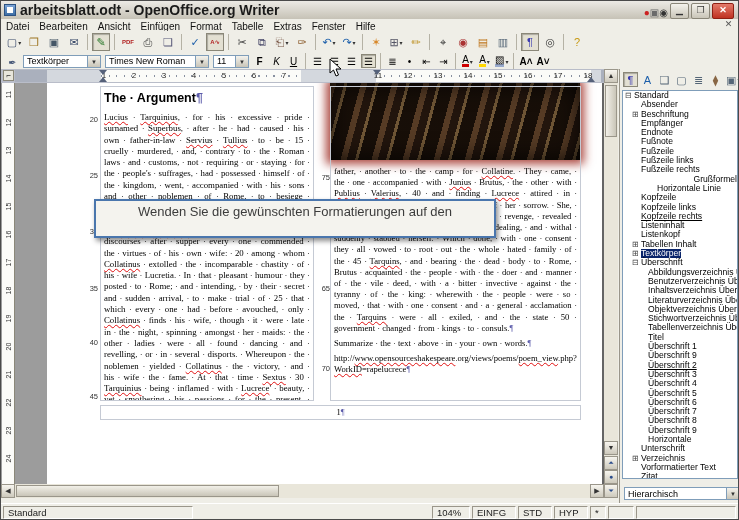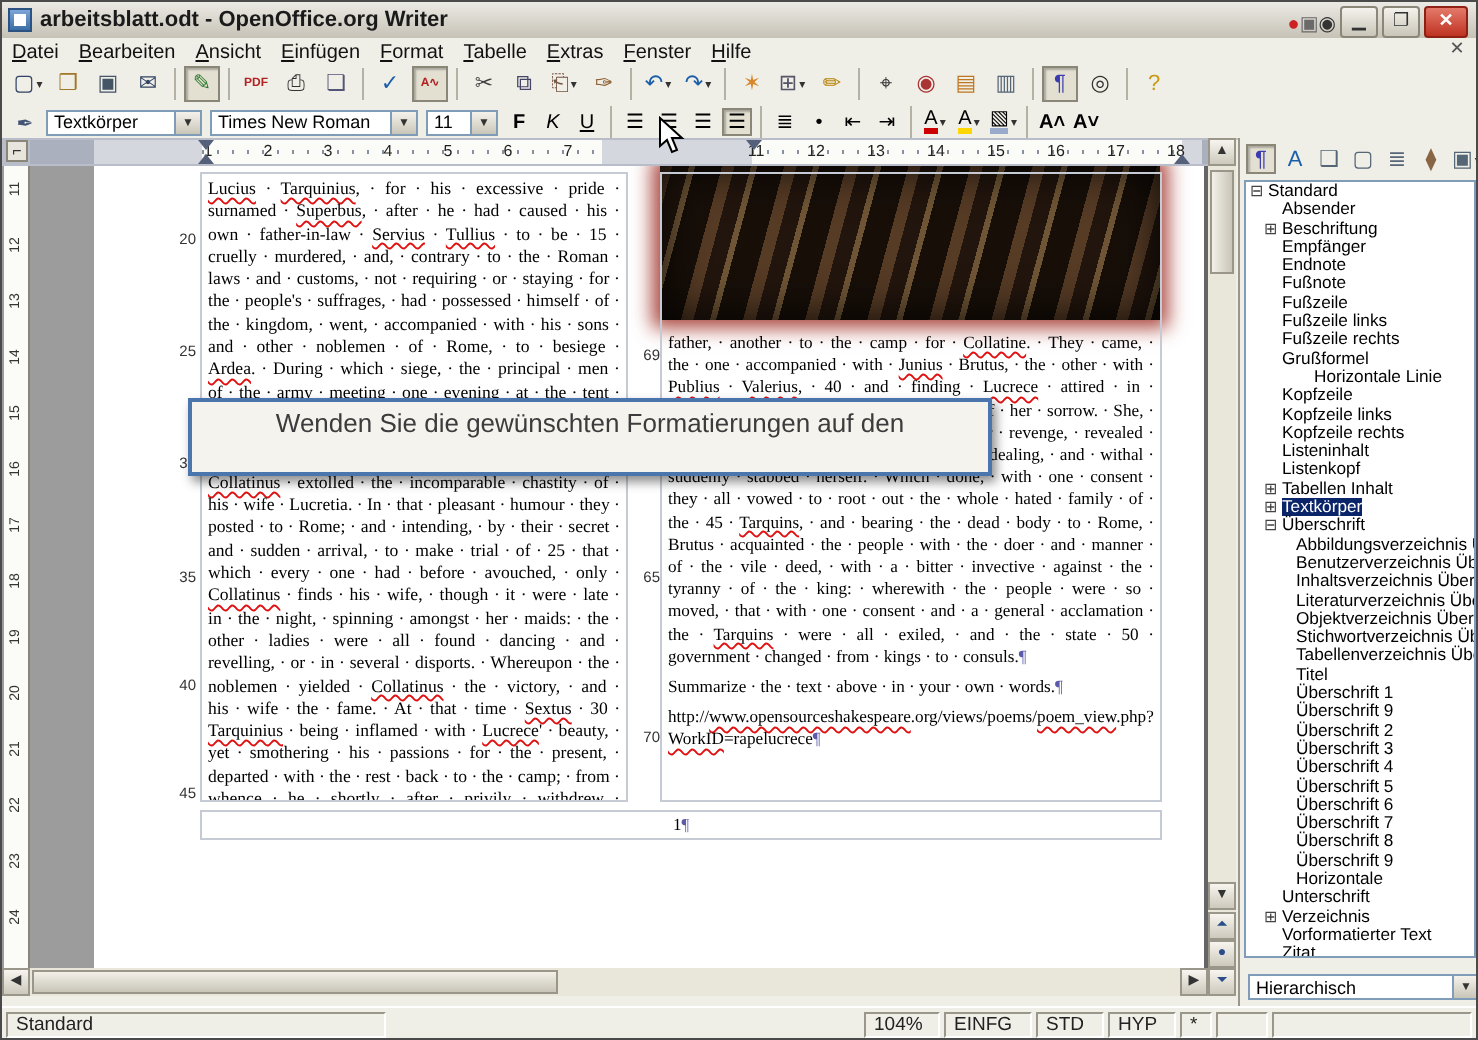--- a/index.html
+++ b/index.html
@@ -5,21 +5,21 @@
   html,body{margin:0;padding:0;background:#888;}
   #window{position:relative;width:739px;height:520px;background:#efeee7;
     font-family:"Liberation Sans",sans-serif;overflow:hidden;border:1px solid #4a4a4a;box-sizing:border-box;}
   
   .titlebar{position:absolute;left:0;top:0;width:100%;height:18px;
     background:linear-gradient(#eceae5,#c6c2b6);display:flex;align-items:center;
     border-bottom:1px solid #9a968a;}
   .title-icon{width:12px;height:12px;margin:0 4px 0 3px;background:linear-gradient(#7ea6d8,#3c6ea5);
     border:1px solid #2c5282;box-sizing:border-box;position:relative;}
   .title-icon:after{content:"";position:absolute;left:2px;top:2px;right:2px;bottom:2px;background:#fff;}
-  .title-text{font-size:11px;font-weight:bold;color:#1a1a1a;white-space:nowrap;}
+  .title-text{font-size:14px;font-weight:bold;color:#1a1a1a;white-space:nowrap;}
   .tb-right{position:absolute;right:4px;top:1px;display:flex;align-items:center;gap:2px;}
   .rec-ico{font-size:10px;line-height:14px;width:13px;text-align:center;}
   .winbtn{width:17px;height:14px;border:1px solid #8a8678;border-radius:2px;
     background:linear-gradient(#f4f2ec,#c9c5b8);font-size:9px;line-height:13px;text-align:center;color:#333;}
   .winbtn.close{width:20px;background:linear-gradient(#e47a6a,#bf3222);color:#fff;border-color:#8e2014;font-weight:bold;}
   
   .menubar{position:absolute;left:0;top:18px;width:100%;height:12px;background:#efeee7;
     display:flex;align-items:center;border-bottom:1px solid #d8d5c8;}
   .menu-item{font-size:10px;color:#111;padding:0 5px;display:inline-block;}
   .menu-item::first-letter{text-decoration:underline;}
@@ -349,33 +349,34 @@
         <span class="vnum" style="top: 260px;">20</span>
         <span class="vnum" style="top: 288px;">21</span>
         <span class="vnum" style="top: 316px;">22</span>
         <span class="vnum" style="top: 344px;">23</span>
         <span class="vnum" style="top: 372px;">24</span>
       </div>
     <div class="page">
       <div class="docimg"></div>
 
       <div class="colbox" id="leftcol">
+        <div class="doc-h1" id="doc-heading">The&nbsp;· Argument<span class="pil">¶</span></div>
         <div class="body-p" id="left-body"><span class="sp">Lucius</span>&nbsp;· <span class="sp">Tarquinius</span>,&nbsp;· for&nbsp;· his&nbsp;· excessive&nbsp;· pride&nbsp;· surnamed&nbsp;· <span class="sp">Superbus</span>,&nbsp;· after&nbsp;· he&nbsp;· had&nbsp;· caused&nbsp;· his&nbsp;· own&nbsp;· father-in-law&nbsp;· <span class="sp">Servius</span>&nbsp;· <span class="sp">Tullius</span>&nbsp;· to&nbsp;· be&nbsp;· 15&nbsp;· cruelly&nbsp;· murdered,&nbsp;· and,&nbsp;· contrary&nbsp;· to&nbsp;· the&nbsp;· Roman&nbsp;· laws&nbsp;· and&nbsp;· customs,&nbsp;· not&nbsp;· requiring&nbsp;· or&nbsp;· staying&nbsp;· for&nbsp;· the&nbsp;· people's&nbsp;· suffrages,&nbsp;· had&nbsp;· possessed&nbsp;· himself&nbsp;· of&nbsp;· the&nbsp;· kingdom,&nbsp;· went,&nbsp;· accompanied&nbsp;· with&nbsp;· his&nbsp;· sons&nbsp;· and&nbsp;· other&nbsp;· noblemen&nbsp;· of&nbsp;· Rome,&nbsp;· to&nbsp;· besiege&nbsp;· <span class="sp">Ardea</span>.&nbsp;· During&nbsp;· which&nbsp;· siege,&nbsp;· the&nbsp;· principal&nbsp;· men&nbsp;· of&nbsp;· the&nbsp;· army&nbsp;· meeting&nbsp;· one&nbsp;· evening&nbsp;· at&nbsp;· the&nbsp;· tent&nbsp;· of&nbsp;· <span class="sp">Sextus</span>&nbsp;· <span class="sp">Tarquinius</span>,&nbsp;· the&nbsp;· king's&nbsp;· son,&nbsp;· in&nbsp;· their&nbsp;· discourses&nbsp;· after&nbsp;· supper&nbsp;· every&nbsp;· one&nbsp;· commended&nbsp;· the&nbsp;· virtues&nbsp;· of&nbsp;· his&nbsp;· own&nbsp;· wife:&nbsp;· 20&nbsp;· among&nbsp;· whom&nbsp;· <span class="sp">Collatinus</span>&nbsp;· extolled&nbsp;· the&nbsp;· incomparable&nbsp;· chastity&nbsp;· of&nbsp;· his&nbsp;· wife&nbsp;· Lucretia.&nbsp;· In&nbsp;· that&nbsp;· pleasant&nbsp;· humour&nbsp;· they&nbsp;· posted&nbsp;· to&nbsp;· Rome;&nbsp;· and&nbsp;· intending,&nbsp;· by&nbsp;· their&nbsp;· secret&nbsp;· and&nbsp;· sudden&nbsp;· arrival,&nbsp;· to&nbsp;· make&nbsp;· trial&nbsp;· of&nbsp;· 25&nbsp;· that&nbsp;· which&nbsp;· every&nbsp;· one&nbsp;· had&nbsp;· before&nbsp;· avouched,&nbsp;· only&nbsp;· <span class="sp">Collatinus</span>&nbsp;· finds&nbsp;· his&nbsp;· wife,&nbsp;· though&nbsp;· it&nbsp;· were&nbsp;· late&nbsp;· in&nbsp;· the&nbsp;· night,&nbsp;· spinning&nbsp;· amongst&nbsp;· her&nbsp;· maids:&nbsp;· the&nbsp;· other&nbsp;· ladies&nbsp;· were&nbsp;· all&nbsp;· found&nbsp;· dancing&nbsp;· and&nbsp;· revelling,&nbsp;· or&nbsp;· in&nbsp;· several&nbsp;· disports.&nbsp;· Whereupon&nbsp;· the&nbsp;· noblemen&nbsp;· yielded&nbsp;· <span class="sp">Collatinus</span>&nbsp;· the&nbsp;· victory,&nbsp;· and&nbsp;· his&nbsp;· wife&nbsp;· the&nbsp;· fame.&nbsp;· At&nbsp;· that&nbsp;· time&nbsp;· <span class="sp">Sextus</span>&nbsp;· 30&nbsp;· <span class="sp">Tarquinius</span>&nbsp;· being&nbsp;· inflamed&nbsp;· with&nbsp;· <span class="sp">Lucrece</span>'&nbsp;· beauty,&nbsp;· yet&nbsp;· smothering&nbsp;· his&nbsp;· passions&nbsp;· for&nbsp;· the&nbsp;· present,&nbsp;· departed&nbsp;· with&nbsp;· the&nbsp;· rest&nbsp;· back&nbsp;· to&nbsp;· the&nbsp;· camp;&nbsp;· from&nbsp;· whence&nbsp;· he&nbsp;· shortly&nbsp;· after&nbsp;· privily&nbsp;· withdrew&nbsp;· himself,&nbsp;· and&nbsp;· was,&nbsp;· according&nbsp;· to&nbsp;· his&nbsp;· estate,</div>
       </div>
 
       <div class="colbox" id="rightcol">
         <div class="col-inner">
           <div class="body-p" id="right-body">father,&nbsp;· another&nbsp;· to&nbsp;· the&nbsp;· camp&nbsp;· for&nbsp;· <span class="sp">Collatine</span>.&nbsp;· They&nbsp;· came,&nbsp;· the&nbsp;· one&nbsp;· accompanied&nbsp;· with&nbsp;· <span class="sp">Junius</span>&nbsp;· Brutus,&nbsp;· the&nbsp;· other&nbsp;· with&nbsp;· <span class="sp">Publius</span>&nbsp;· <span class="sp">Valerius</span>,&nbsp;· 40&nbsp;· and&nbsp;· finding&nbsp;· <span class="sp">Lucrece</span>&nbsp;· attired&nbsp;· in&nbsp;· mourning&nbsp;· habit,&nbsp;· demanded&nbsp;· the&nbsp;· cause&nbsp;· of&nbsp;· her&nbsp;· sorrow.&nbsp;· She,&nbsp;· first&nbsp;· taking&nbsp;· an&nbsp;· oath&nbsp;· of&nbsp;· them&nbsp;· for&nbsp;· her&nbsp;· revenge,&nbsp;· revealed&nbsp;· the&nbsp;· actor,&nbsp;· and&nbsp;· whole&nbsp;· manner&nbsp;· of&nbsp;· his&nbsp;· dealing,&nbsp;· and&nbsp;· withal&nbsp;· suddenly&nbsp;· stabbed&nbsp;· herself.&nbsp;· Which&nbsp;· done,&nbsp;· with&nbsp;· one&nbsp;· consent&nbsp;· they&nbsp;· all&nbsp;· vowed&nbsp;· to&nbsp;· root&nbsp;· out&nbsp;· the&nbsp;· whole&nbsp;· hated&nbsp;· family&nbsp;· of&nbsp;· the&nbsp;· 45&nbsp;· <span class="sp">Tarquins</span>,&nbsp;· and&nbsp;· bearing&nbsp;· the&nbsp;· dead&nbsp;· body&nbsp;· to&nbsp;· Rome,&nbsp;· Brutus&nbsp;· acquainted&nbsp;· the&nbsp;· people&nbsp;· with&nbsp;· the&nbsp;· doer&nbsp;· and&nbsp;· manner&nbsp;· of&nbsp;· the&nbsp;· vile&nbsp;· deed,&nbsp;· with&nbsp;· a&nbsp;· bitter&nbsp;· invective&nbsp;· against&nbsp;· the&nbsp;· tyranny&nbsp;· of&nbsp;· the&nbsp;· king:&nbsp;· wherewith&nbsp;· the&nbsp;· people&nbsp;· were&nbsp;· so&nbsp;· moved,&nbsp;· that&nbsp;· with&nbsp;· one&nbsp;· consent&nbsp;· and&nbsp;· a&nbsp;· general&nbsp;· acclamation&nbsp;· the&nbsp;· <span class="sp">Tarquins</span>&nbsp;· were&nbsp;· all&nbsp;· exiled,&nbsp;· and&nbsp;· the&nbsp;· state&nbsp;· 50&nbsp;· government&nbsp;· changed&nbsp;· from&nbsp;· kings&nbsp;· to&nbsp;· consuls.<span class="pil">¶</span></div>
           <div class="body-p" id="task-text" style="text-align:left">Summarize&nbsp;· the&nbsp;· text&nbsp;· above&nbsp;· in&nbsp;· your&nbsp;· own&nbsp;· words.<span class="pil">¶</span></div>
           <div class="url-p" id="task-url">http://<span class="sp">www.opensourceshakespeare</span>.org/views/poems/<span class="sp">poem_view</span>.php?<span class="sp">WorkID</span>=rapelucrece<span class="pil">¶</span></div>
         </div>
       </div>
 
       <span id="left-lns"><span class="ln" style="left: 38px; top: 32px;">20</span><span class="ln" style="left: 38px; top: 88px;">25</span><span class="ln" style="left: 38px; top: 144px;">30</span><span class="ln" style="left: 38px; top: 201px;">35</span><span class="ln" style="left: 38px; top: 255px;">40</span><span class="ln" style="left: 38px; top: 309px;">45</span></span>
-      <span id="right-lns"><span class="ln" style="left: 270px; top: 90px;">69</span><span class="ln" style="left: 270px; top: 145px;">60</span><span class="ln" style="left: 270px; top: 201px;">65</span><span class="ln" style="left: 270px; top: 281px;">70</span></span>
+      <span id="right-lns"><span class="ln" style="left: 270px; top: 90px;">75</span><span class="ln" style="left: 270px; top: 145px;">60</span><span class="ln" style="left: 270px; top: 201px;">65</span><span class="ln" style="left: 270px; top: 281px;">70</span></span>
 
       <div class="footerbox">
         <span id="footer-pageno">1<span class="pil">¶</span></span>
       </div>
     </div>
 
     <div class="overlay">
       <div>Wenden Sie die gewünschten Formatierungen auf den</div>
     </div>
   </div>
@@ -450,37 +451,37 @@
           <span class="lbl">Fußzeile</span>
         </div>
         <div class="style-item" style="padding-left: 9px;">
           <span class="exp"></span>
           <span class="lbl">Fußzeile links</span>
         </div>
         <div class="style-item" style="padding-left: 9px;">
           <span class="exp"></span>
           <span class="lbl">Fußzeile rechts</span>
         </div>
-        <div class="style-item" style="padding-left: 9px;">
+        <div class="style-item" style="padding-left: 9px; justify-content: flex-end;">
           <span class="exp"></span>
           <span class="lbl">Grußformel</span>
         </div>
         <div class="style-item" style="padding-left: 9px; justify-content: center;">
           <span class="exp"></span>
           <span class="lbl">Horizontale Linie</span>
         </div>
         <div class="style-item" style="padding-left: 9px;">
           <span class="exp"></span>
           <span class="lbl">Kopfzeile</span>
         </div>
         <div class="style-item" style="padding-left: 9px;">
           <span class="exp"></span>
           <span class="lbl">Kopfzeile links</span>
         </div>
-        <div class="style-item" style="padding-left: 9px;">
+        <div class="style-item" style="padding-left: 9px; text-decoration: underline;">
           <span class="exp"></span>
           <span class="lbl">Kopfzeile rechts</span>
         </div>
         <div class="style-item" style="padding-left: 9px;">
           <span class="exp"></span>
           <span class="lbl">Listeninhalt</span>
         </div>
         <div class="style-item" style="padding-left: 9px;">
           <span class="exp"></span>
           <span class="lbl">Listenkopf</span>
@@ -530,21 +531,21 @@
           <span class="lbl">Titel</span>
         </div>
         <div class="style-item" style="padding-left: 16px;">
           <span class="exp"></span>
           <span class="lbl">Überschrift 1</span>
         </div>
         <div class="style-item" style="padding-left: 16px;">
           <span class="exp"></span>
           <span class="lbl">Überschrift 9</span>
         </div>
-        <div class="style-item" style="padding-left: 16px;">
+        <div class="style-item" style="padding-left: 16px; text-decoration: underline;">
           <span class="exp"></span>
           <span class="lbl">Überschrift 2</span>
         </div>
         <div class="style-item" style="padding-left: 16px;">
           <span class="exp"></span>
           <span class="lbl">Überschrift 3</span>
         </div>
         <div class="style-item" style="padding-left: 16px;">
           <span class="exp"></span>
           <span class="lbl">Überschrift 4</span>

